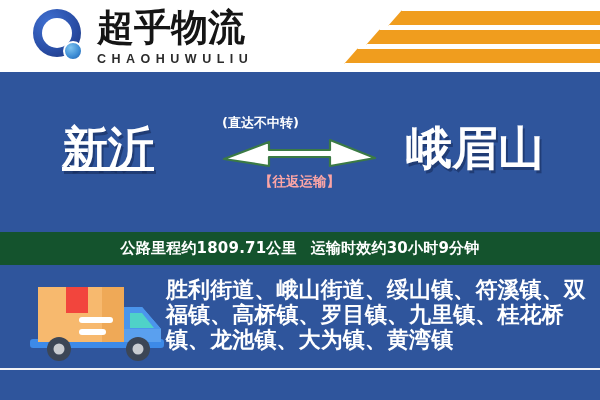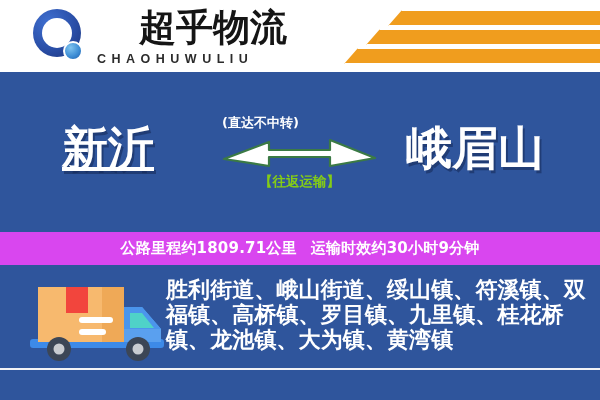--- a/index.html
+++ b/index.html
@@ -85,21 +85,20 @@
     width: 190px;
   }
   .brand-cn {
     font-family: "DejaVu Sans", "Liberation Sans", sans-serif;
     font-size: 37px;
     font-weight: bold;
     color: #151515;
     line-height: 44px;
     letter-spacing: 0px;
     white-space: nowrap;
-    margin-left: 42px;
   }
   .brand-en {
     font-family: "Liberation Sans", sans-serif;
     font-size: 12.5px;
     font-weight: bold;
     color: #2b2b2b;
     letter-spacing: 5.5px;
     line-height: 16px;
     margin-top: 1px;
     white-space: nowrap;
@@ -190,40 +189,40 @@
   }
   .arrow-caption-bottom {
     position: absolute;
     left: 0;
     top: 58px;
     width: 155px;
     text-align: center;
     font-family: "DejaVu Sans", "Liberation Sans", sans-serif;
     font-size: 13.5px;
     font-weight: bold;
-    color: #84cc16;
+    color: #fca5a5;
     line-height: 18px;
     white-space: nowrap;
   }
   .arrow-svg {
     position: absolute;
     left: 0;
     top: 22px;
     width: 155px;
     height: 34px;
   }
 
   
   .info-bar {
     position: absolute;
     left: 0;
     top: 232px;
     width: 600px;
     height: 33px;
-    background: #d946ef;
+    background: #14532d;
     display: flex;
     align-items: center;
     justify-content: center;
   }
   .info-text {
     font-family: "DejaVu Sans", "Liberation Sans", sans-serif;
     font-size: 15px;
     font-weight: bold;
     color: #ffffff;
     line-height: 33px;

